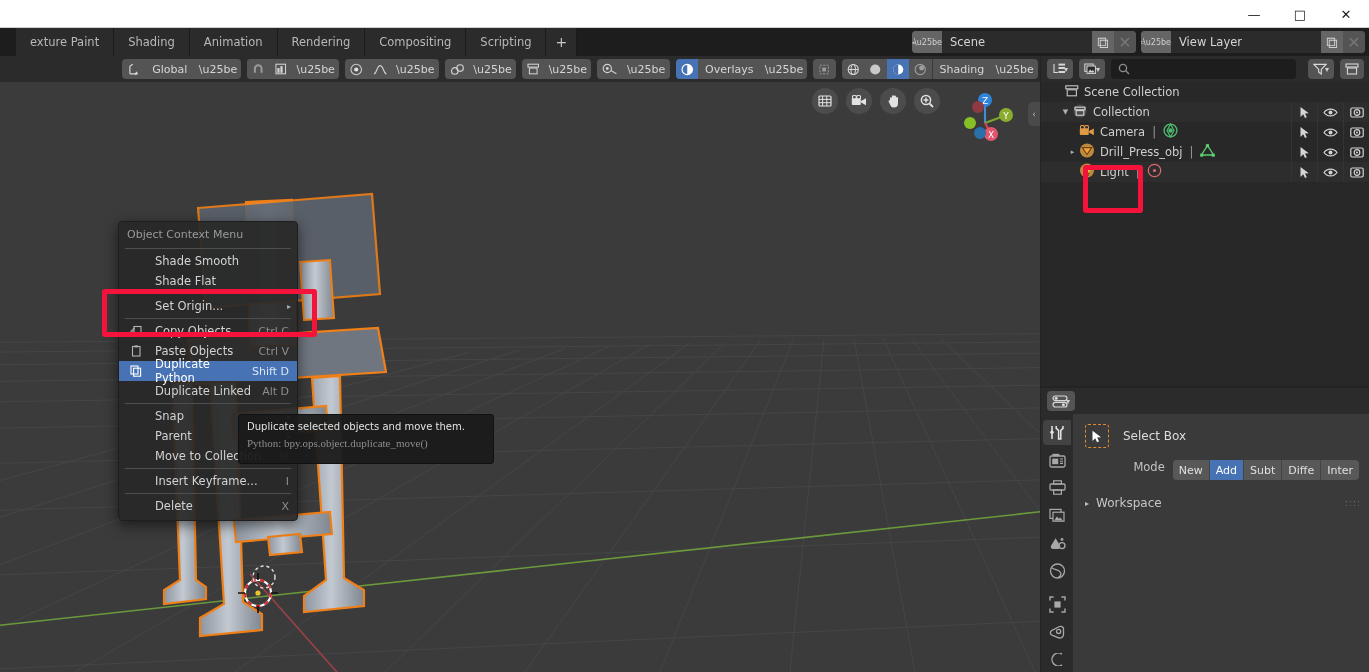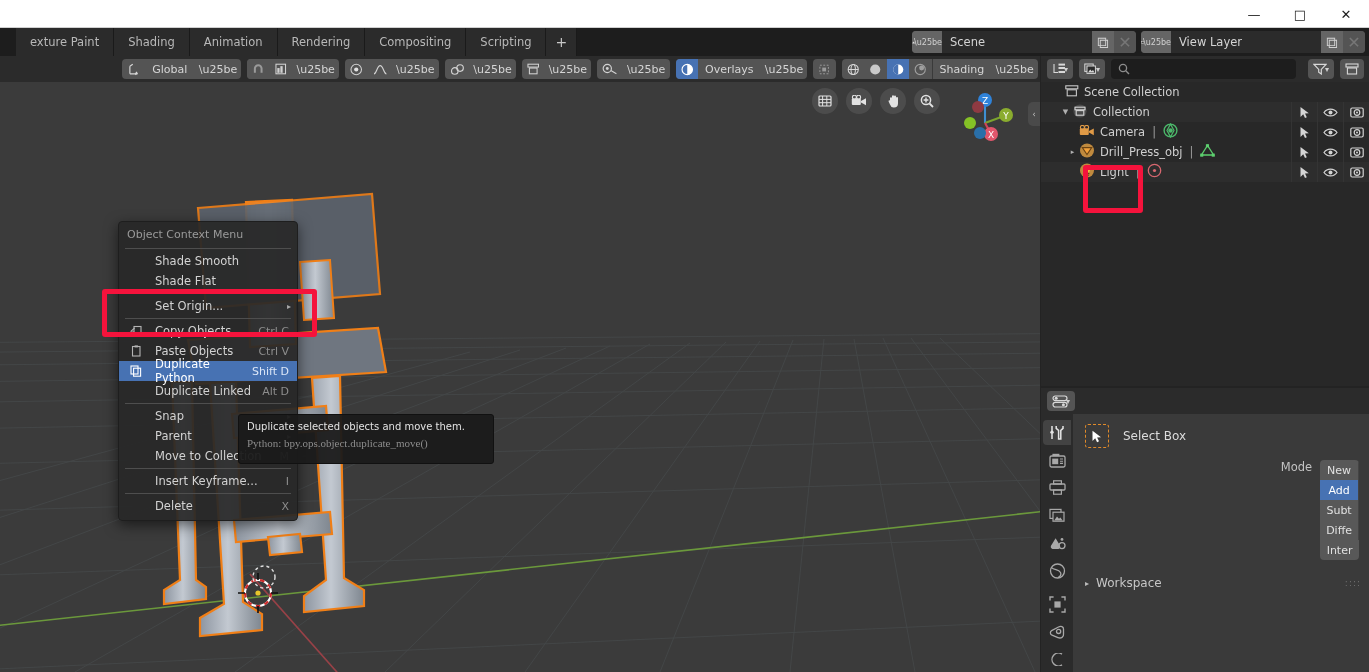--- a/index.html
+++ b/index.html
@@ -119,21 +119,21 @@
     color:#a4a4a4; border-radius:4px 0 0 4px; }
   .prtab.active { background:#434343; color:#e6e6e6; }
   .pr-body { position:absolute; left:32px; top:26px; right:0; bottom:0; background:#3a3a3a;
     padding:10px 10px 0 12px; }
   .toolrow { display:flex; align-items:center; gap:14px; }
   .toolicon { width:24px; height:24px; border:1.5px dashed #e08a2a; border-radius:3px;
     display:flex; align-items:center; justify-content:center; color:#ffffff; }
   .toolname { color:#dcdcdc; font-size:12px; }
   .moderow { display:flex; align-items:flex-start; justify-content:flex-end; gap:8px; margin-top:12px; }
   .modelabel { color:#c2c2c2; font-size:11.5px; }
-  .seg { display:flex; border-radius:4px; overflow:hidden;flex-direction:column; }
+  .seg { display:flex; border-radius:4px; overflow:hidden; }
   .segb { height:20px; padding:0 6px; display:flex; align-items:center; justify-content:center;
     background:#585858; color:#e0e0e0; font-size:11px; border-right:1px solid #444; }
   .segb:last-child { border-right:none; }
   .segb.on { background:#4772b3; color:#ffffff; }
   .wsrow { display:flex; align-items:center; margin-top:16px; color:#c6c6c6; font-size:12px; }
   .wsrow .tri { font-size:8px; margin-right:7px; color:#bdbdbd; }
   .grip { position:absolute; right:8px; color:#6e6e6e; font-size:9px; letter-spacing:1px; }
 </style>
 </head>
 <body>

